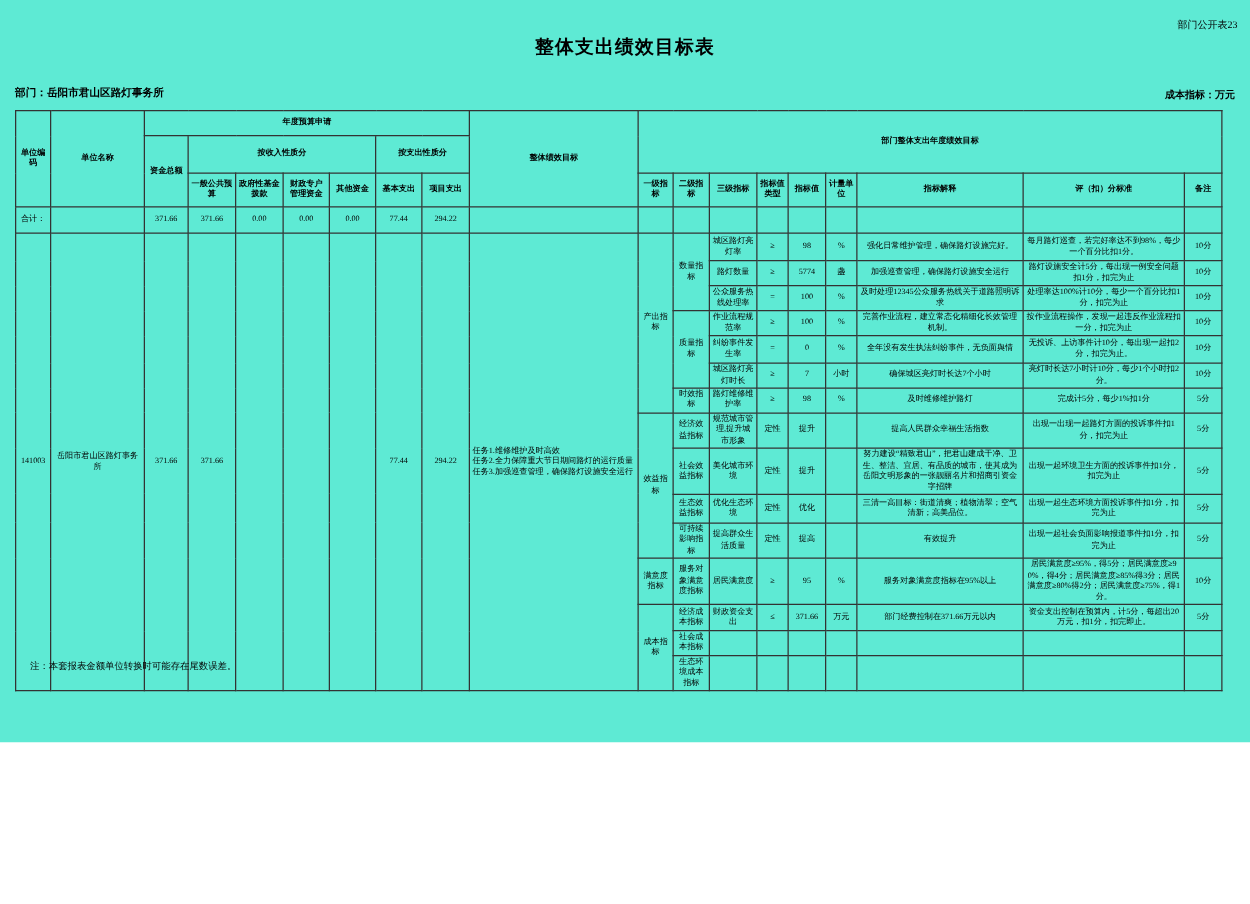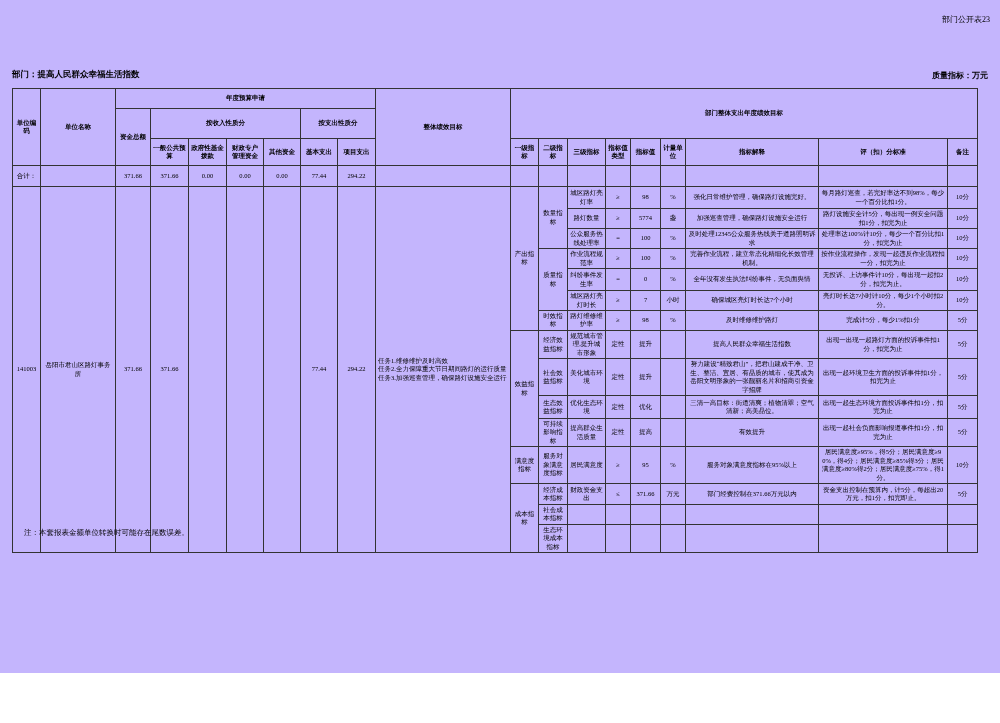--- a/index.html
+++ b/index.html
@@ -1,16 +1,16 @@
 <!DOCTYPE html>
 <html><head>
 <meta charset="utf-8">
 <style>
   html,body{margin:0;padding:0;background:#fff;}
-  .page{position:relative;width:1000px;height:673px;background:#c4b5fd;
+  .page{position:relative;width:1000px;height:594px;background:#5eead4;
         font-family:"Liberation Serif","DejaVu Serif",serif;color:#000;}
   .doc-label{position:absolute;top:14px;right:10px;font-size:8px;}
   .title{position:absolute;top:28px;left:0;width:100%;text-align:center;
          font-size:15px;font-weight:bold;letter-spacing:1px;}
   .dept-line{position:absolute;top:69px;left:12px;font-size:8.5px;font-weight:bold;}
   .unit-line{position:absolute;top:70px;right:12px;font-size:8px;font-weight:bold;}
   .note-line{position:absolute;top:528px;left:12px;font-size:7.5px;margin-left:12px;}
   table.main{position:absolute;left:12px;top:88px;border-collapse:collapse;
              table-layout:fixed;width:965px;font-size:6.5px;line-height:1.3;}
   table.main td{border:1px solid #333;padding:1px 2px;vertical-align:middle;
@@ -18,22 +18,23 @@
   td.hd{font-weight:bold;text-align:center;}
   td.num{text-align:right;}
   td.lft{text-align:left;}
   .goals div{text-align:left;}
 </style>
 </head>
 <body>
 
 <div class="page">
   <div class="doc-label">部门公开表23</div>
-  <div class="dept-line">部门：提高人民群众幸福生活指数</div>
-  <div class="unit-line">质量指标：万元</div>
+  <div class="title">整体支出绩效目标表</div>
+  <div class="dept-line">部门：岳阳市君山区路灯事务所</div>
+  <div class="unit-line">成本指标：万元</div>
 
   <table class="main">
     <colgroup>
       <col style="width:28px">
         <col style="width:75px">
         <col style="width:35px">
         <col style="width:38px">
       <col style="width:38px">
         <col style="width:37px">
         <col style="width:37px">

